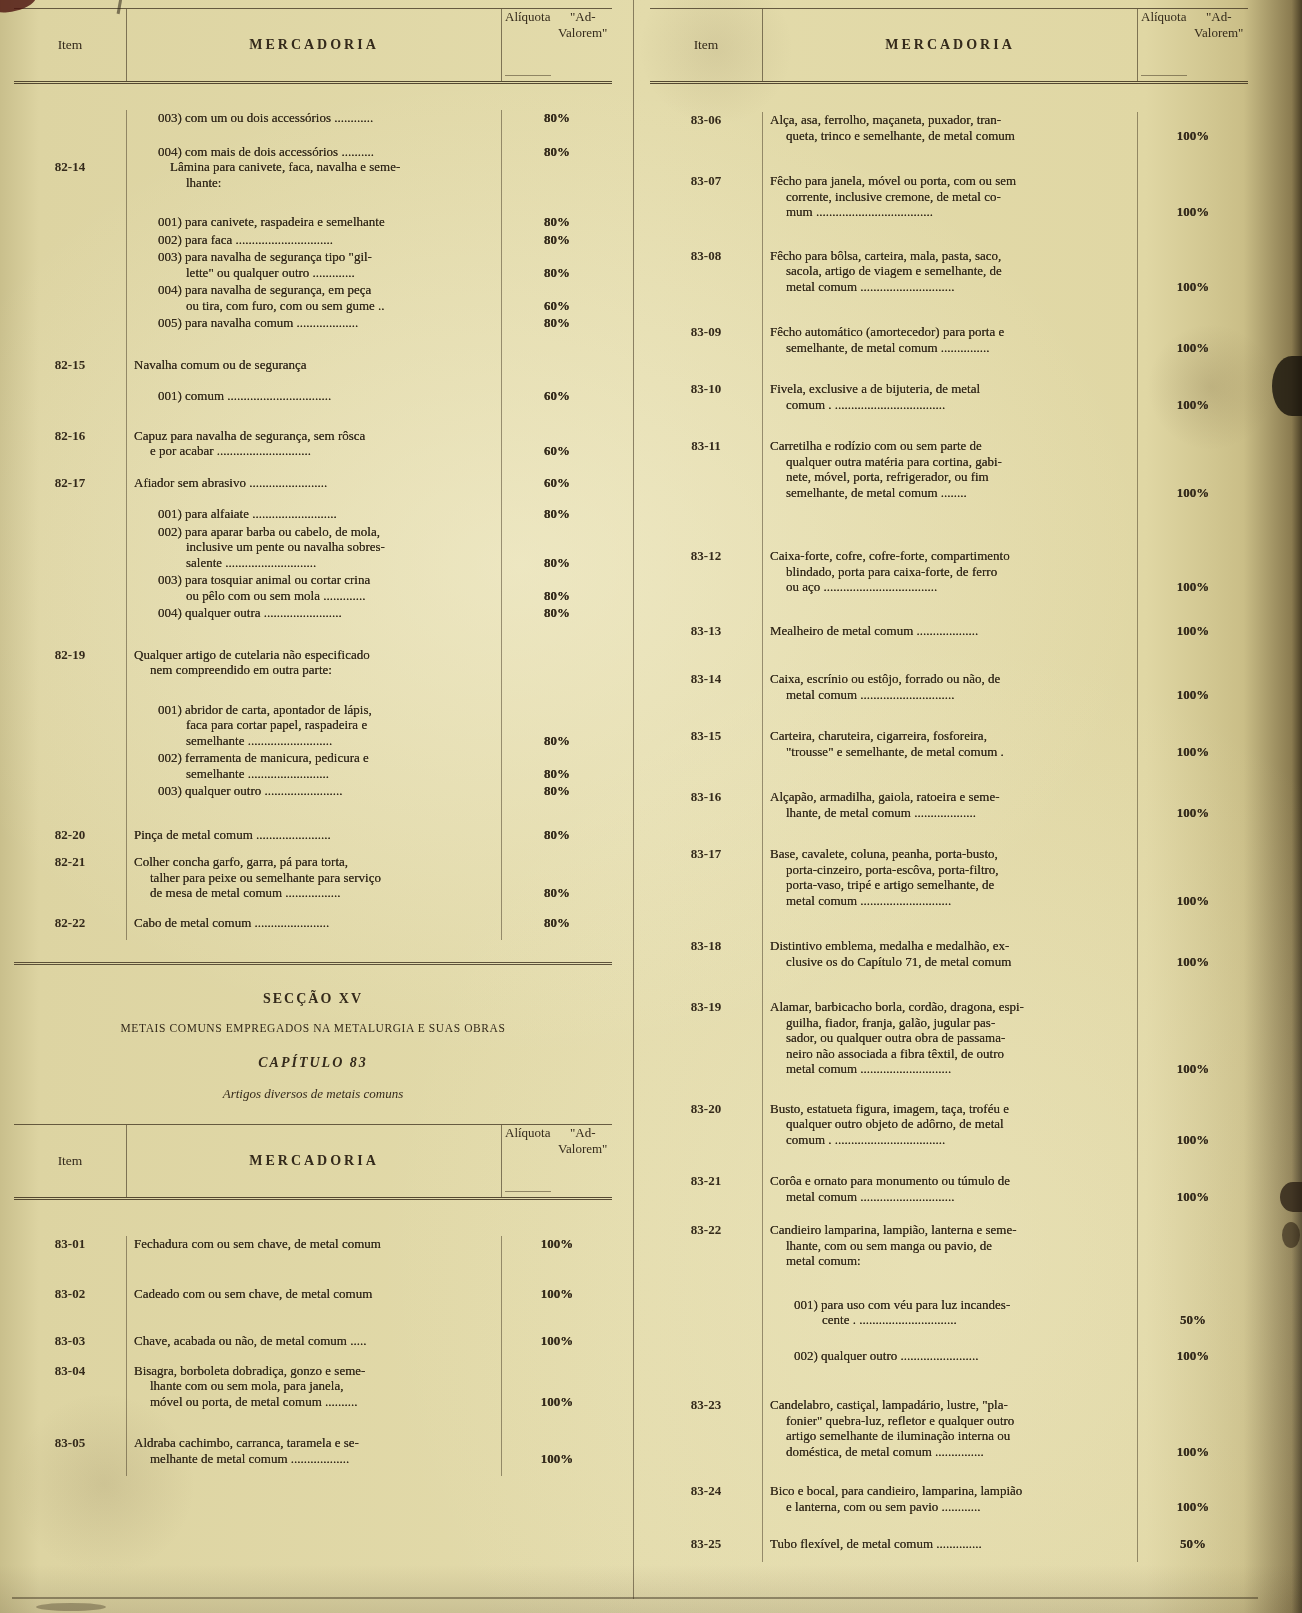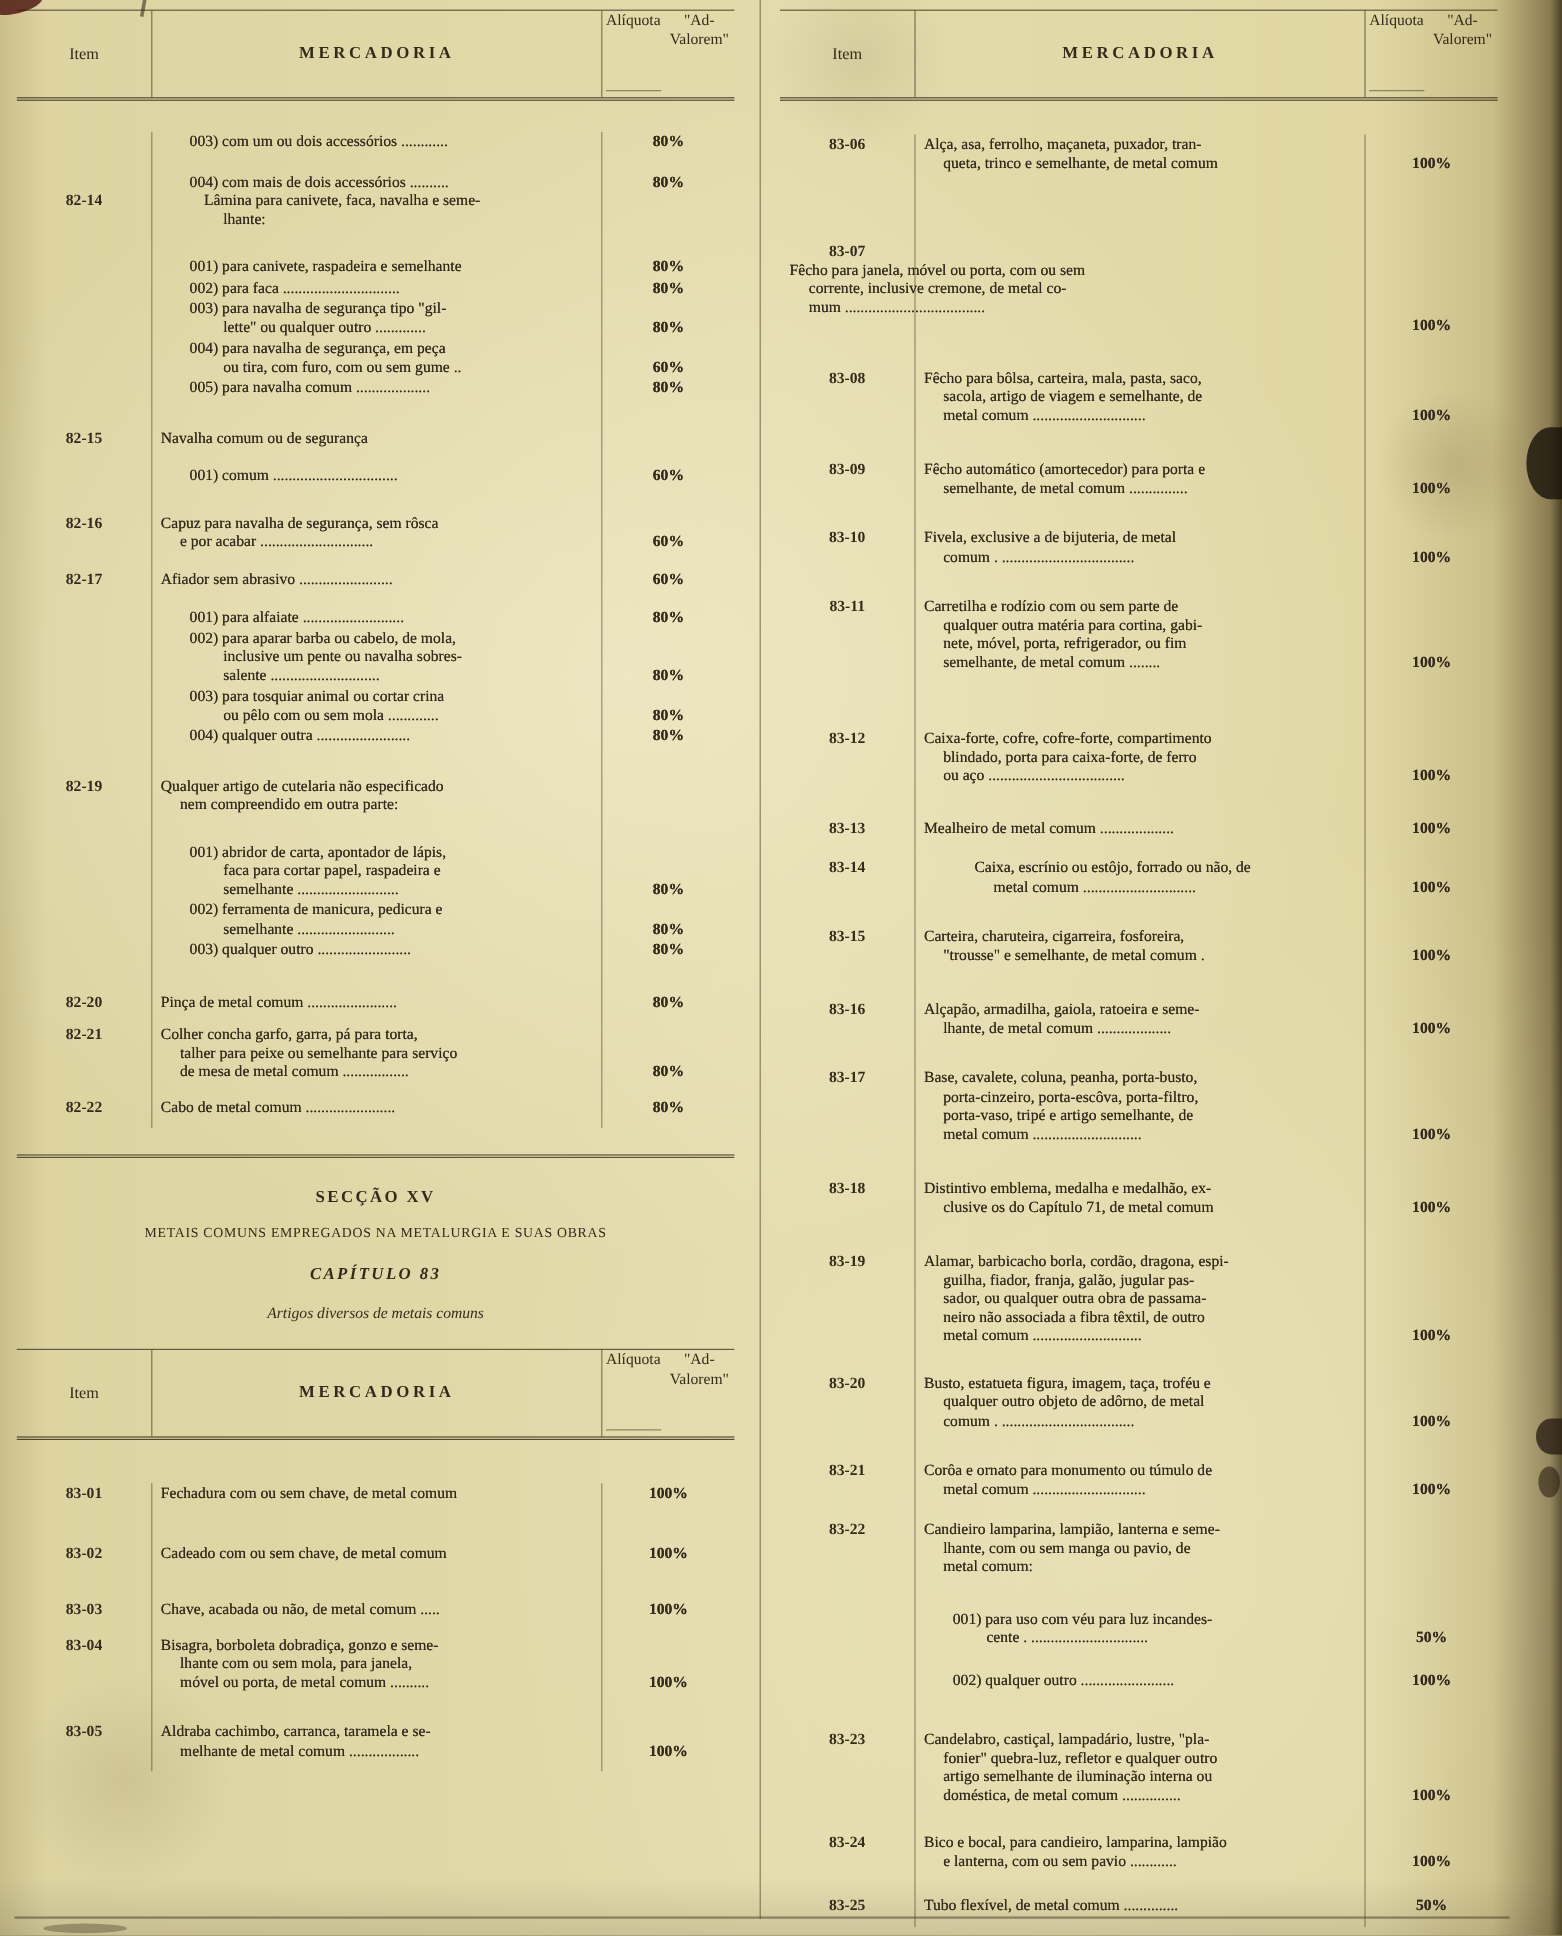--- a/index.html
+++ b/index.html
@@ -291,21 +291,21 @@
 
     <div class="rows">
       <div class="vline" style="left:112px"></div>
       <div class="vline" style="right:110px"></div>
     <div class="row" style="margin-top: 28px;">
           <div class="cell-item">83-06</div>
           <div class="cell-desc">Alça, asa, ferrolho, maçaneta, puxador, tran-
 queta, trinco e semelhante, de metal comum</div>
           <div class="cell-rate">100%</div>
         </div>
-        <div class="row" style="margin-top: 58px; flex-direction: column;">
+        <div class="row" style="margin-top: 30px;">
           <div class="cell-item">83-07</div>
           <div class="cell-desc">Fêcho para janela, móvel ou porta, com ou sem
 corrente, inclusive cremone, de metal co-
 mum ....................................</div>
           <div class="cell-rate">100%</div>
         </div>
         <div class="row" style="margin-top: 28px;">
           <div class="cell-item">83-08</div>
           <div class="cell-desc">Fêcho para bôlsa, carteira, mala, pasta, saco,
 sacola, artigo de viagem e semelhante, de
@@ -337,21 +337,21 @@
           <div class="cell-desc">Caixa-forte, cofre, cofre-forte, compartimento
 blindado, porta para caixa-forte, de ferro
 ou aço ...................................</div>
           <div class="cell-rate">100%</div>
         </div>
         <div class="row" style="margin-top: 28px;">
           <div class="cell-item">83-13</div>
           <div class="cell-desc">Mealheiro de metal comum ...................</div>
           <div class="cell-rate">100%</div>
         </div>
-        <div class="row" style="margin-top: 18px; gap: 42px;">
+        <div class="row" style="margin-top: 33px;">
           <div class="cell-item">83-14</div>
           <div class="cell-desc">Caixa, escrínio ou estôjo, forrado ou não, de
 metal comum .............................</div>
           <div class="cell-rate">100%</div>
         </div>
         <div class="row" style="margin-top: 26px; justify-content: space-between;">
           <div class="cell-item">83-15</div>
           <div class="cell-desc">Carteira, charuteira, cigarreira, fosforeira,
 "trousse" e semelhante, de metal comum .</div>
           <div class="cell-rate">100%</div>

